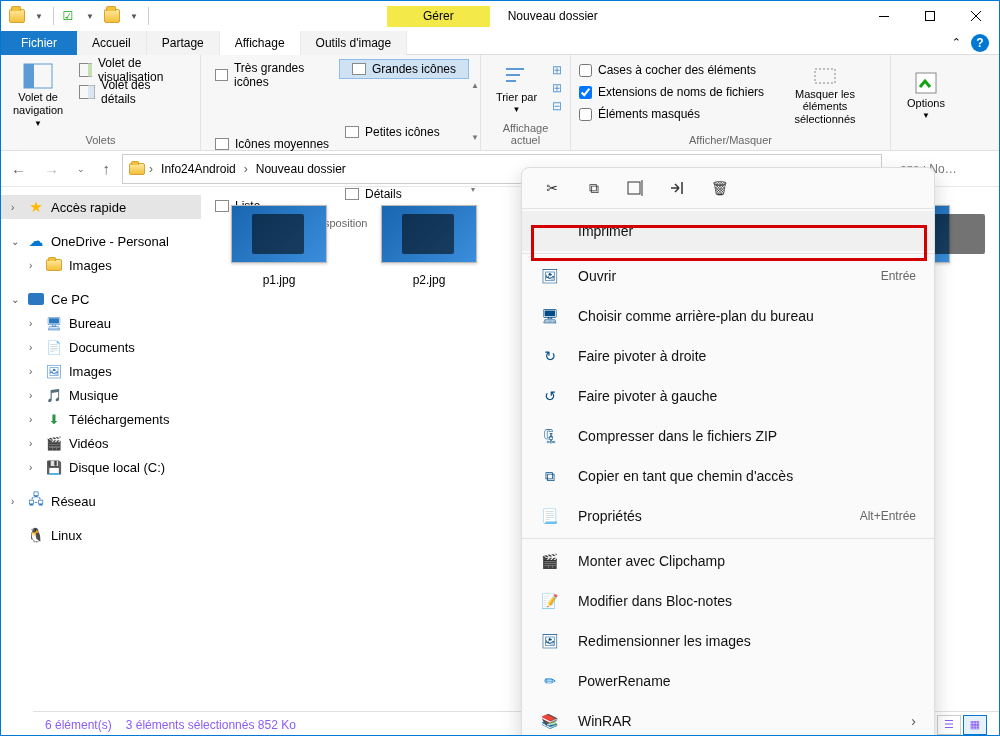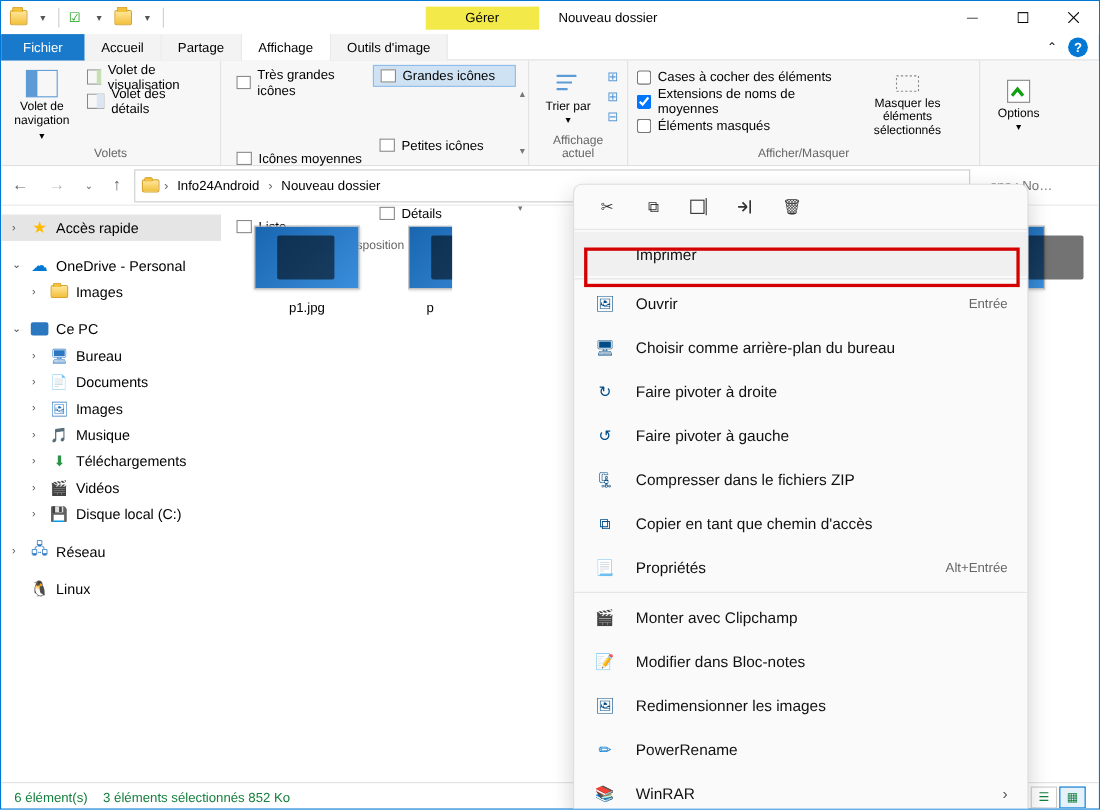--- a/index.html
+++ b/index.html
@@ -30,21 +30,21 @@
 .ribbon { height: 96px; background: #f7f7f7; border-bottom: 1px solid #e0e0e0; display: flex; }
 .ribbon-group { border-right: 1px solid #e3e3e3; padding: 4px 8px; display: flex; flex-direction: column; justify-content: space-between; }
 .group-label { text-align: center; font-size: 11px; color: #666; padding-top: 2px; }
 .group-body { flex: 1; display: flex; gap: 8px; }
 .vg-stack { display: flex; flex-direction: column; align-items: center; justify-content: center; gap: 2px; padding: 0 4px; width: 64px; text-align: center; font-size: 11px; line-height: 1.15; }
 .small-btn { display: flex; align-items: center; gap: 6px; font-size: 12px; height: 22px; padding: 0 4px; }
 .col-stack { display: flex; flex-direction: column; justify-content: flex-start; }
 .layout-grid { display: flex; gap: 0; }
 .layout-col { display: flex; flex-direction: column; gap: 44px; }
 .layout-opt { display: flex; align-items: center; gap: 6px; font-size: 12px; padding: 2px 6px; width: 130px; }
-.layout-opt.selected { border: 1px solid #8fbce8; background: #cee2f3; }
+.layout-opt.selected { border: 1px solid #8fbce8; background: #cee2f3; justify-content: center; }
 .layout-glyph { width: 14px; height: 12px; border: 1px solid #8a8a8a; background: #fff; }
 .checkbox-row { display: flex; align-items: center; gap: 6px; font-size: 12px; height: 22px; }
 .checkbox-row input { width: 13px; height: 13px; }
 
 
 .addrbar { height: 36px; display: flex; align-items: center; padding: 0 10px; gap: 12px; border-bottom: 1px solid #e8e8e8; }
 .nav-arrows { display: flex; gap: 18px; align-items: center; color: #666; font-size: 15px; }
 .breadcrumb-box { flex: 1; height: 30px; border: 1px solid #ccc; display: flex; align-items: center; padding: 0 6px; gap: 4px; font-size: 12px; }
 .crumb { padding: 0 4px; }
 .crumb-sep { color: #666; }
@@ -81,21 +81,21 @@
 .ctx-top { display: flex; gap: 22px; padding: 10px 20px 8px; }
 .ctx-top-ico { width: 20px; height: 20px; display: flex; align-items: center; justify-content: center; color: #333; }
 .ctx-sep { height: 1px; background: #e3e3e3; margin: 2px 0; }
 .ctx-item { display: flex; align-items: center; gap: 18px; padding: 10px 18px; position: relative; }
 .ctx-ico { width: 20px; height: 20px; display: flex; align-items: center; justify-content: center; color: #004c87; }
 .ctx-shortcut { margin-left: auto; color: #666; font-size: 12px; }
 .ctx-chevron { margin-left: auto; color: #555; }
 .ctx-highlight { border: 3px solid #d40000; position: absolute; left: 530px; top: 224px; width: 396px; height: 36px; z-index: 30; pointer-events: none; }
 
 
-.statusbar { height: 26px; border-top: 1px solid #e0e0e0; display: flex; align-items: center; padding: 0 12px; font-size: 12px; color: #15803d; gap: 14px; }
+.statusbar { height: 26px; border-top: 1px solid #e0e0e0; display: flex; align-items: center; padding: 0 12px; font-size: 12px; color: #8b5cf6; gap: 14px; margin-left: 32px; }
 .statusbar .view-toggles { margin-left: auto; display: flex; gap: 2px; }
 .view-tog { width: 24px; height: 20px; border: 1px solid #ccc; display: flex; align-items: center; justify-content: center; font-size: 11px; }
 .view-tog.active { border-color: #0078d4; background: #e5f1fb; }
 
 svg { display: block; }
 </style>
 </head>
 <body>
 
 <div class="titlebar">
@@ -241,21 +241,21 @@
 
   <div class="ribbon-group" style="width:320px">
     <div class="group-body">
       <div class="col-stack" style="width:190px">
         <label class="checkbox-row">
             <input type="checkbox" style="">
             <span>Cases à cocher des éléments</span>
           </label>
         <label class="checkbox-row">
             <input type="checkbox" checked="" style="">
-            <span>Extensions de noms de moyennes</span>
+            <span>Extensions de noms de fichiers</span>
           </label>
         <label class="checkbox-row">
             <input type="checkbox" style="">
             <span>Éléments masqués</span>
           </label>
       </div>
       <div class="vg-stack" style="width:96px">
         <svg width="26" height="20">
             <rect x="3" y="3" width="20" height="14" fill="none" stroke="#888" stroke-dasharray="2 2"></rect>
           </svg>
@@ -372,20 +372,24 @@
         <span class="tree-icon penguin">🐧</span>
         <span>Linux</span>
       </div>
   </div>
 
   <div class="content">
     <div class="thumbs">
       <div class="thumb">
           <div class="thumb-img"></div>
           <div class="thumb-label">p1.jpg</div>
+        </div>
+      <div class="thumb">
+          <div class="thumb-img"></div>
+          <div class="thumb-label">p2.jpg</div>
         </div>
       <div class="thumb partial">
           <div class="thumb-img"></div>
           <div class="thumb-label">p</div>
         </div>
     </div>
     <div class="thumb thumb-right">
         <div class="thumb-img"></div>
         <div class="thumb-label">g</div>
       </div>

